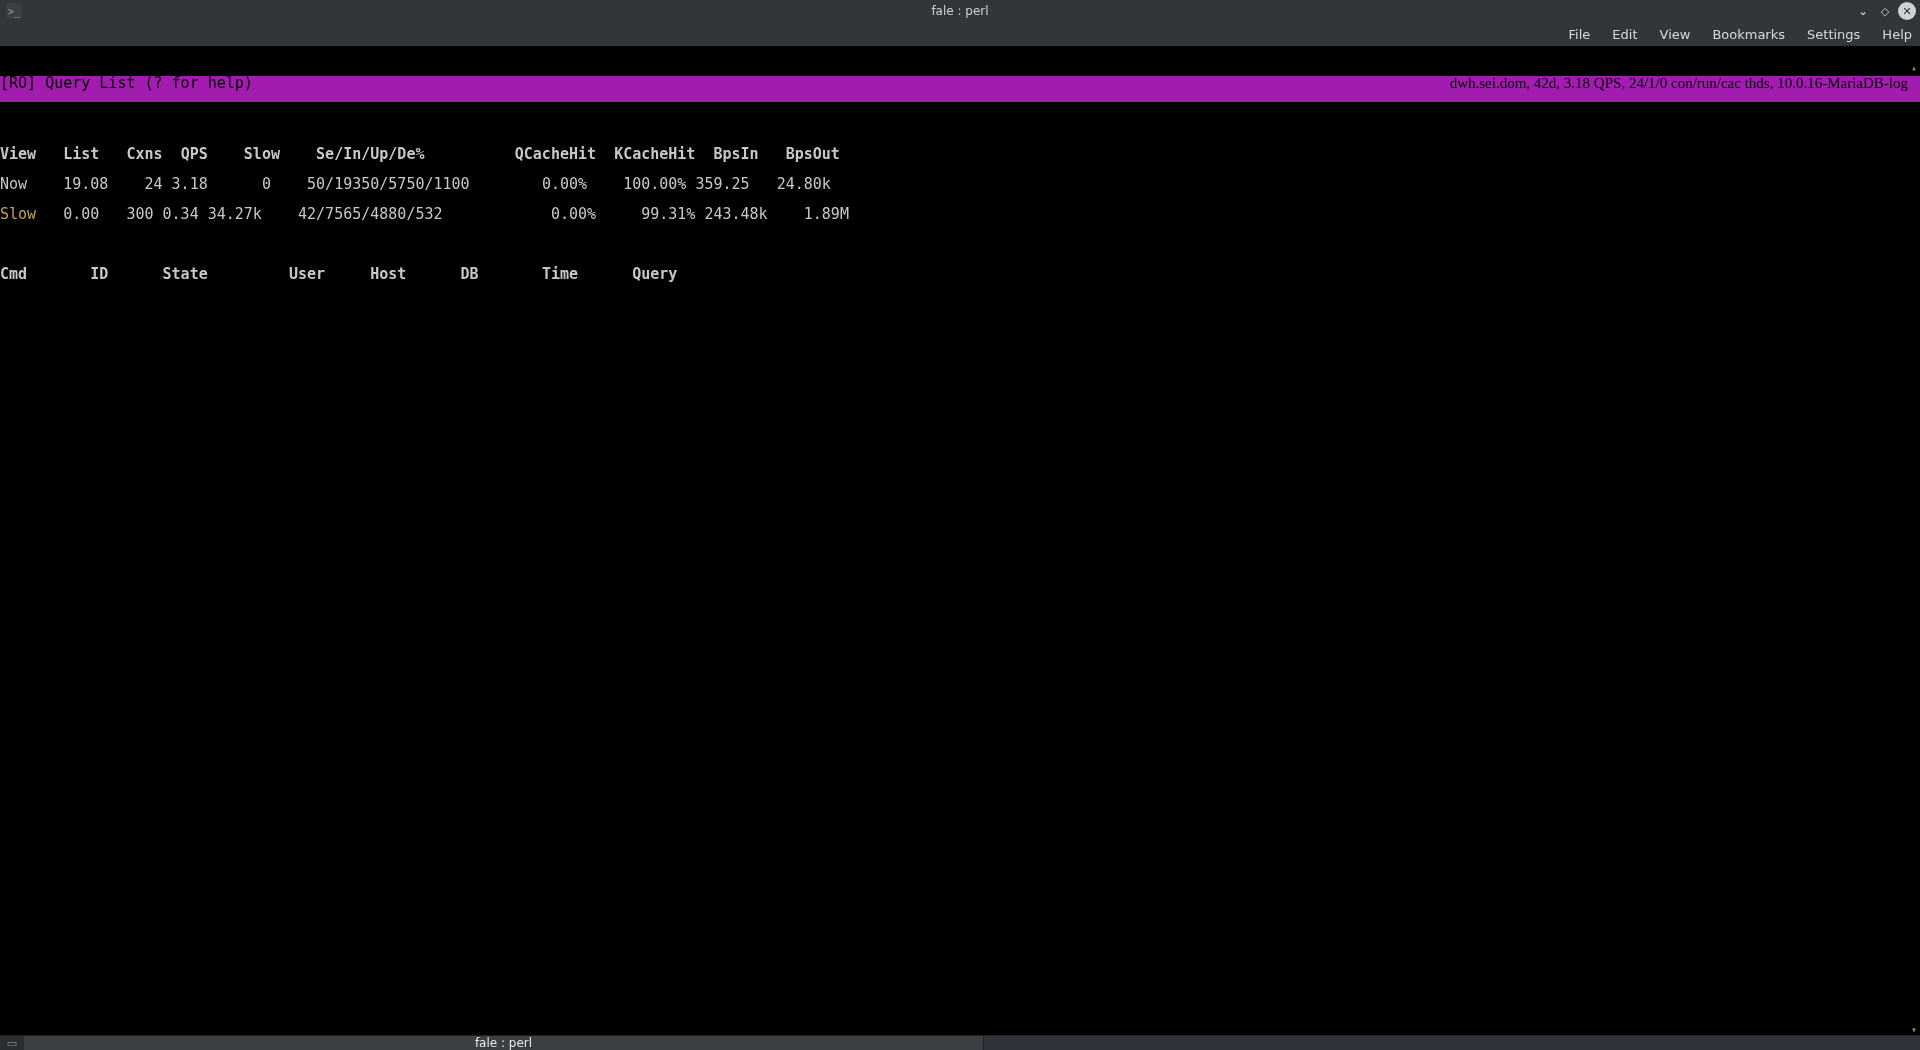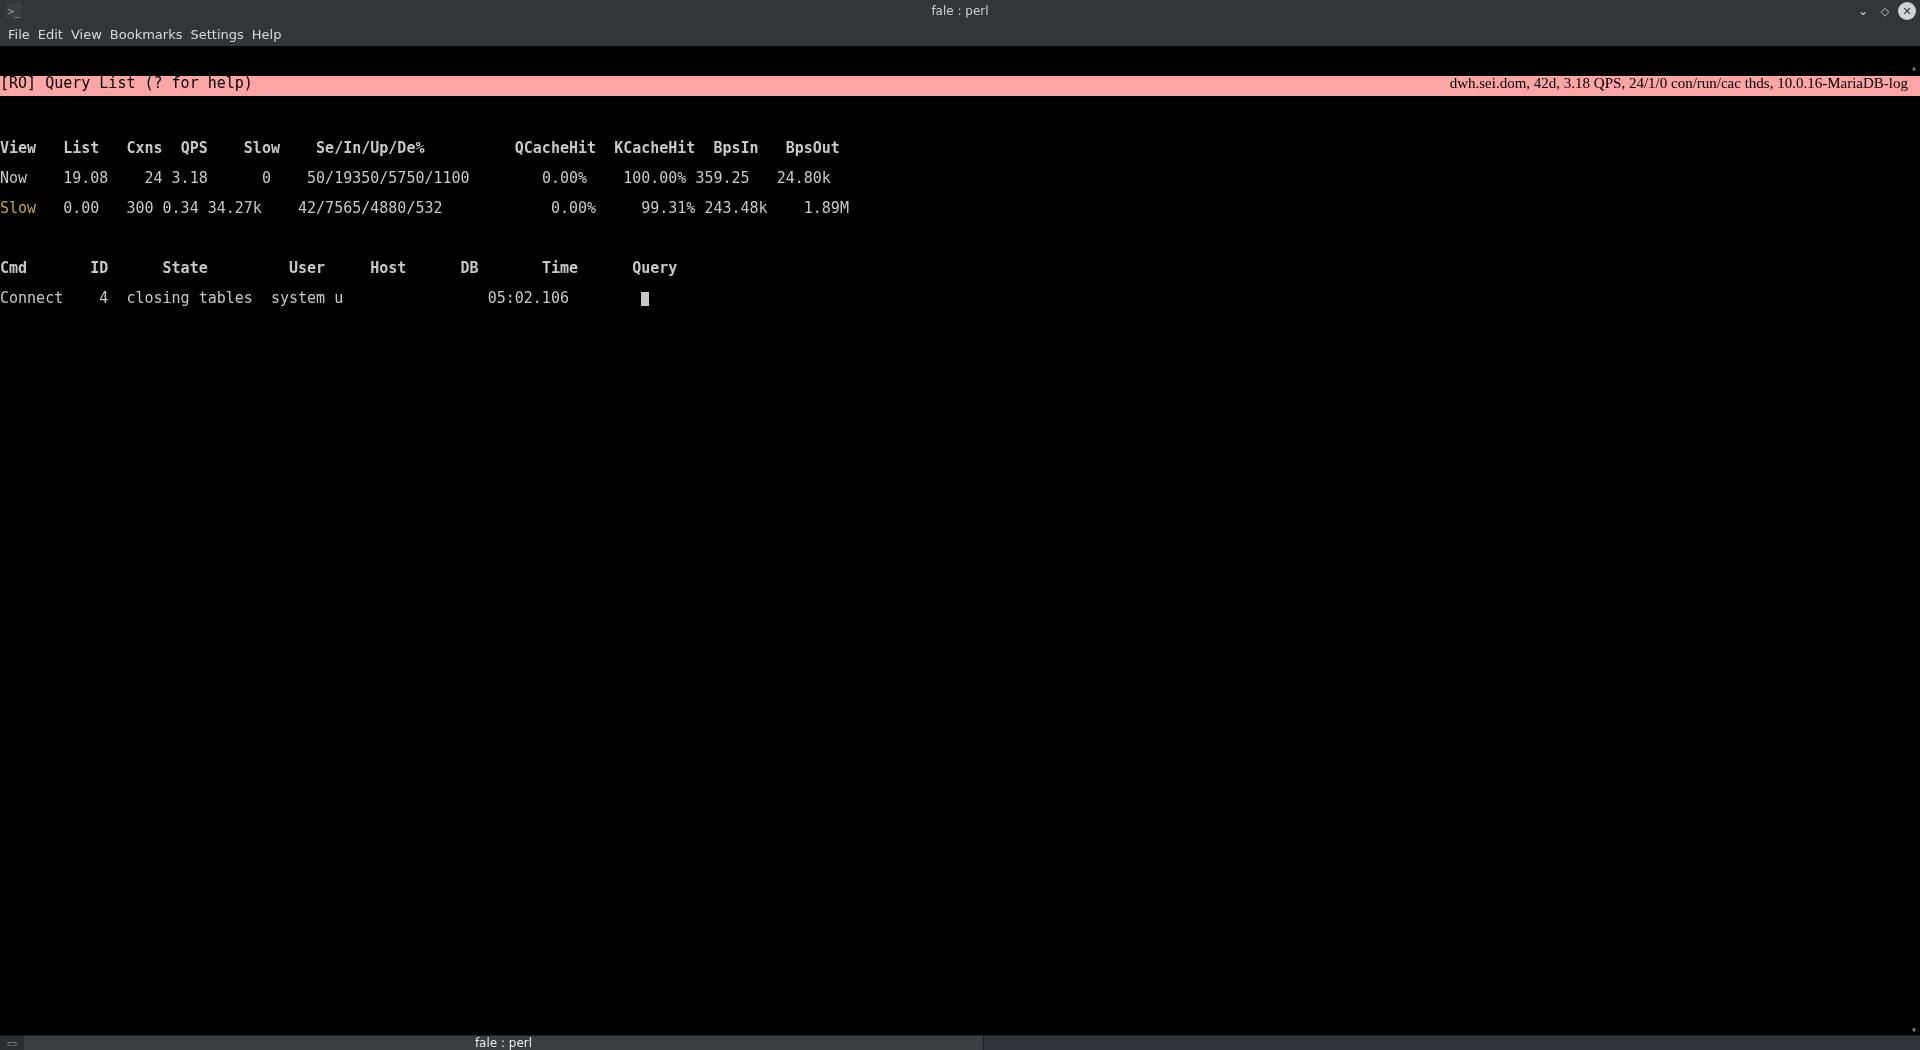--- a/index.html
+++ b/index.html
@@ -34,23 +34,24 @@
 }
 .titlebar .win-btn.chev { background: transparent; color: #cfd2d6; border-radius: 0; }
 
 
 .menubar {
   height: 24px;
   background: #31363b;
   display: flex;
   align-items: center;
   padding: 0 8px;
-  gap: 8px;
+  gap: 22px;
   font-size: 13px;
   color: #d7dade;
+  justify-content: flex-end;
 }
 .menubar span { cursor: default; }
 
 
 .terminal {
   position: relative;
   background: #000;
   color: #c8c8c8;
   font-family: "DejaVu Sans Mono", "Consolas", monospace;
   font-size: 15px;
@@ -62,23 +63,23 @@
 .terminal .line { height: 15px; }
 .terminal .scroll-up {
   position: absolute; right: 0; top: 15px; width: 12px; height: 12px;
   color: #888; font-size: 10px; display:flex;align-items:center;justify-content:center;
 }
 .terminal .scroll-down {
   position: absolute; right: 0; bottom: 0; width: 12px; height: 12px;
   color: #888; font-size: 10px; display:flex;align-items:center;justify-content:center;
 }
 .statusbar-row {
-  background: #fca5a5;
+  background: #a21caf;
   color: #000;
-  height: 20px;
+  height: 26px;
   display: flex;
 }
 .statusbar-left { flex: 0 0 auto; padding-left: 0; }
 .statusbar-right { margin-left: auto; padding-right: 12px; font-family: Liberation Serif, serif; }
 .cursor-block {
   display: inline-block; width: 8px; height: 14px; background: #c8c8c8; vertical-align: bottom;
 }
 .yellow { color: #c8a24a; }
 
 
@@ -131,21 +132,20 @@
 </div>
 
 <div class="terminal">
   <div class="statusbar-row"><span class="statusbar-left">[RO] Query List (? for help)</span><span class="statusbar-right">dwh.sei.dom, 42d, 3.18 QPS, 24/1/0 con/run/cac thds, 10.0.16-MariaDB-log</span></div>
 <div class="line"> </div>
 <div class="line"><b><span>View</span>   <span>List</span>   <span>Cxns</span>  <span>QPS</span>    <span>Slow</span>    <span>Se/In/Up/De%</span>          <span>QCacheHit</span>  <span>KCacheHit</span>  <span>BpsIn</span>   <span>BpsOut</span></b></div>
 <div class="line"><span>Now</span>    <span>19.08</span>    <span>24</span> <span>3.18</span>      <span>0</span>    <span>50/19350/5750/1100</span>        <span>0.00%</span>    <span>100.00%</span> <span>359.25</span>   <span>24.80k</span></div>
 <div class="line"><span class="yellow">Slow</span>   <span>0.00</span>   <span>300</span> <span>0.34</span> <span>34.27k</span>    <span>42/7565/4880/532</span>            <span>0.00%</span>     <span>99.31%</span> <span>243.48k</span>    <span>1.89M</span></div>
 <div class="line"> </div>
 <div class="line"><b><span>Cmd</span>       <span>ID</span>      <span>State</span>         <span>User</span>     <span>Host</span>      <span>DB</span>       <span>Time</span>      <span>Query</span></b></div>
-<div class="line"><span>Connect</span>    <span>4</span>  <span>closing tables</span>  <span>system u</span>                <span>05:02.106</span>        <span class="cursor-block"></span></div>
   <div class="scroll-up">▴</div>
   <div class="scroll-down">▾</div>
 </div>
 
 <div class="tabbar">
   <div class="newtab">▭</div>
   <div class="tab">fale : perl</div>
 </div>
 
 </body></html>

